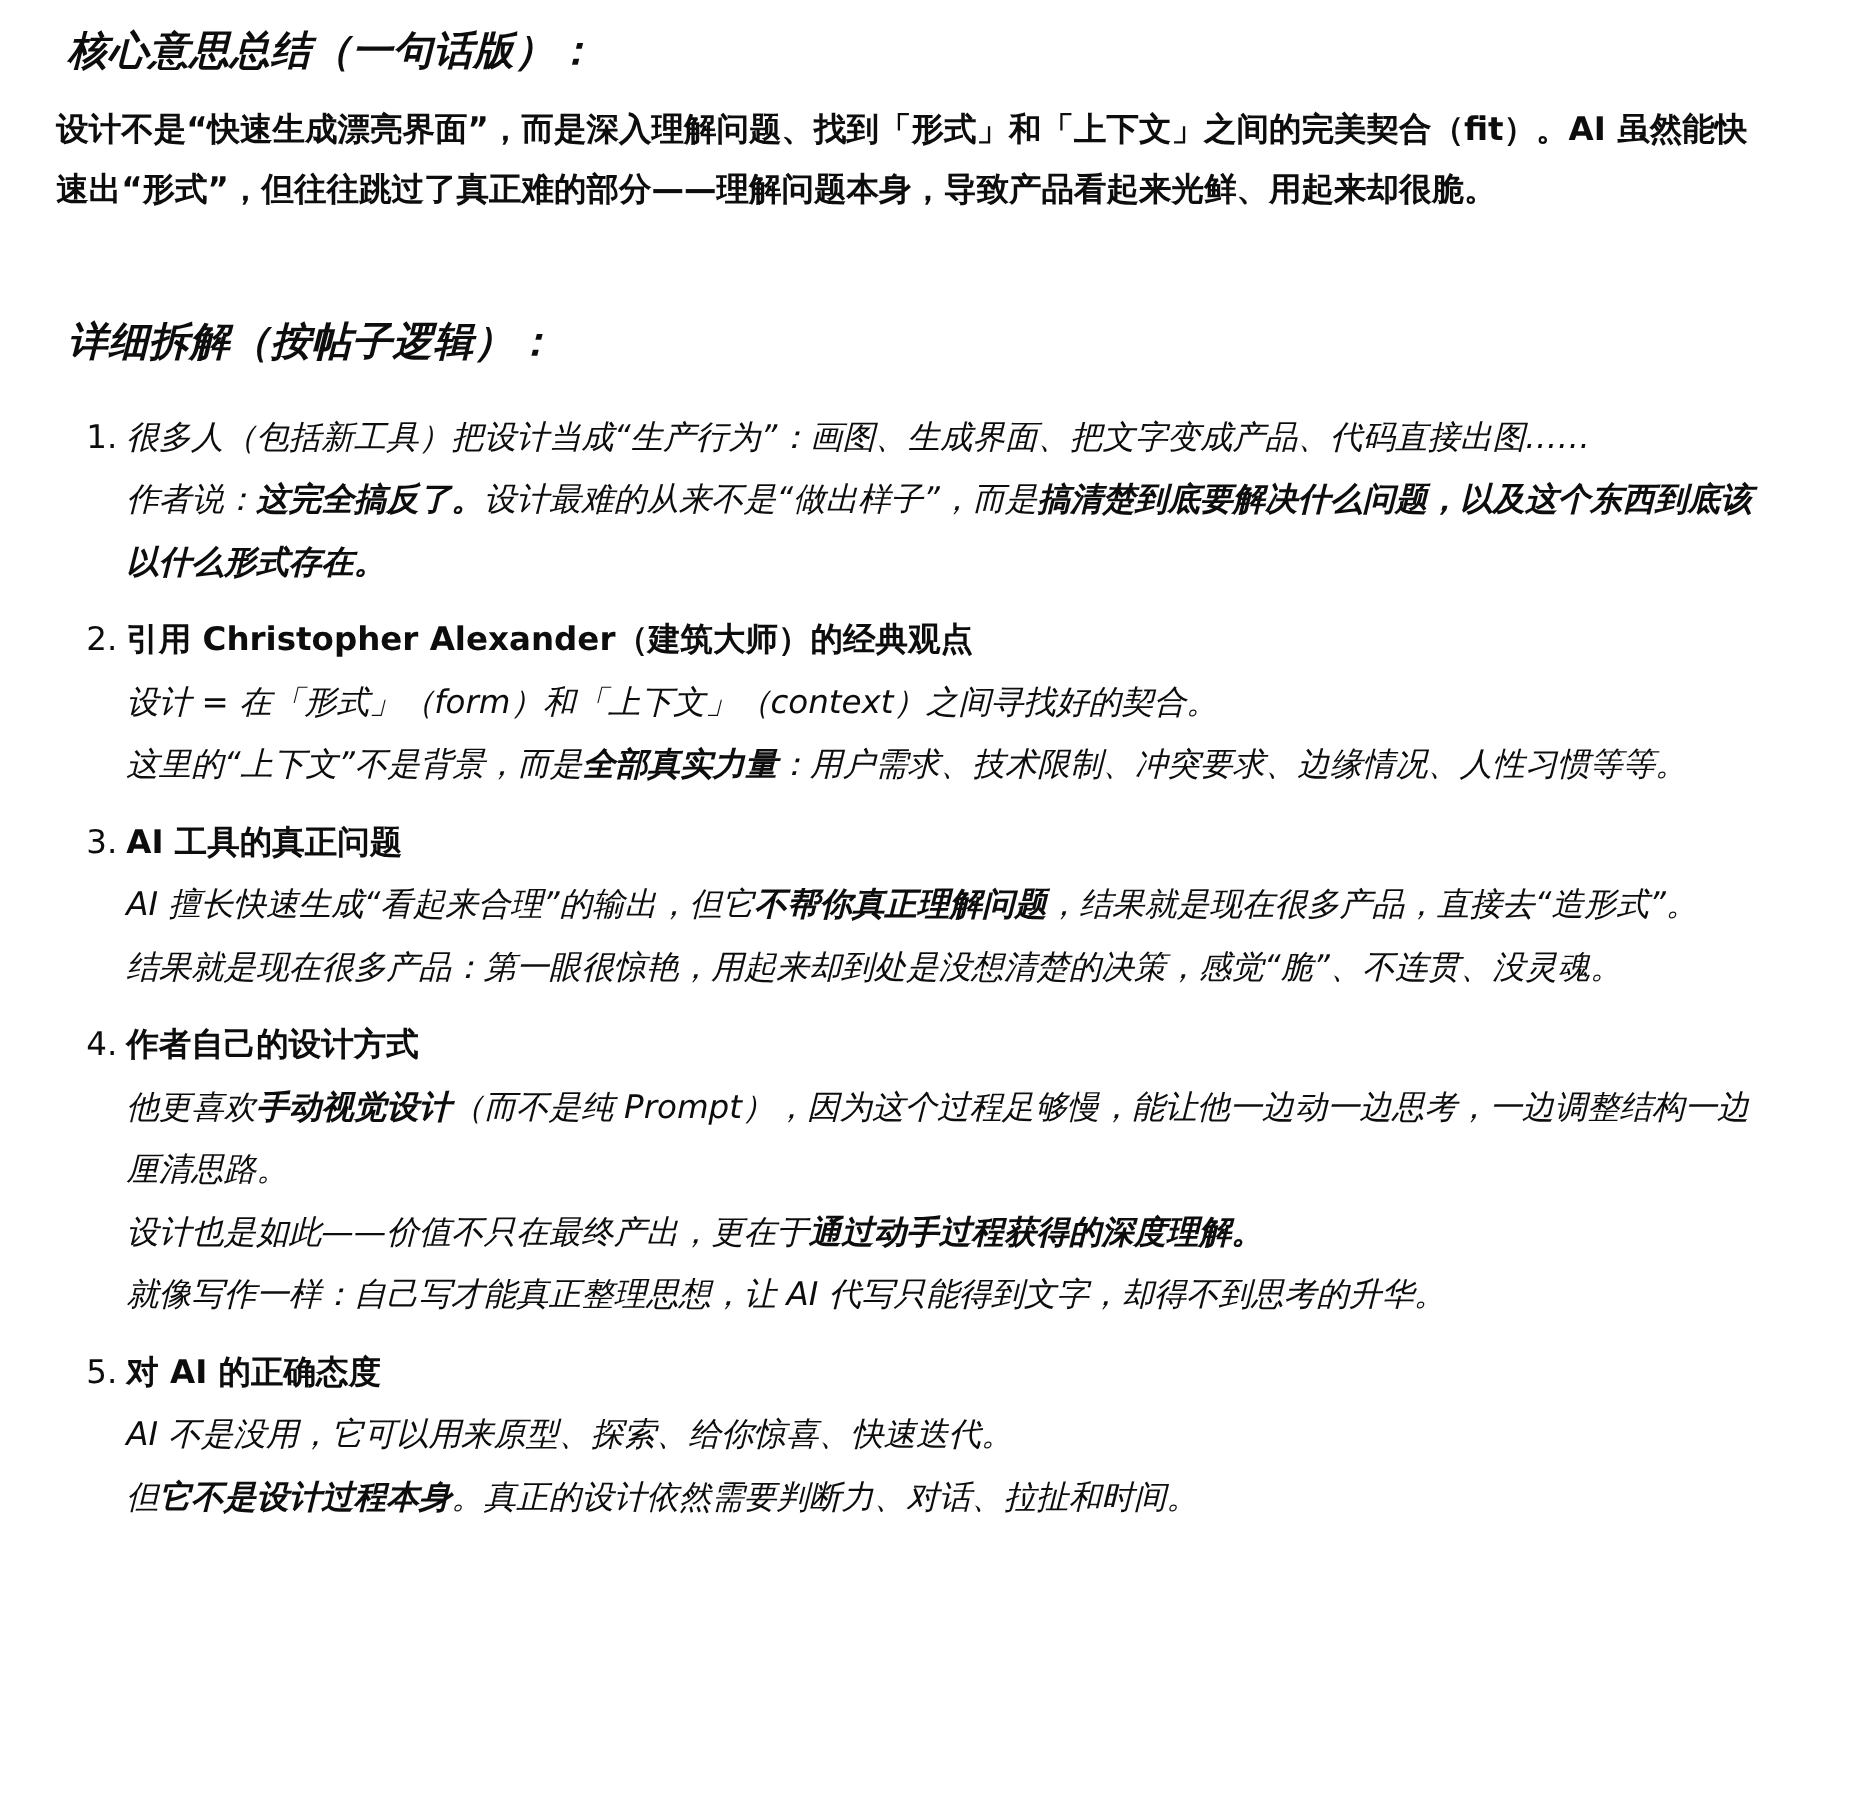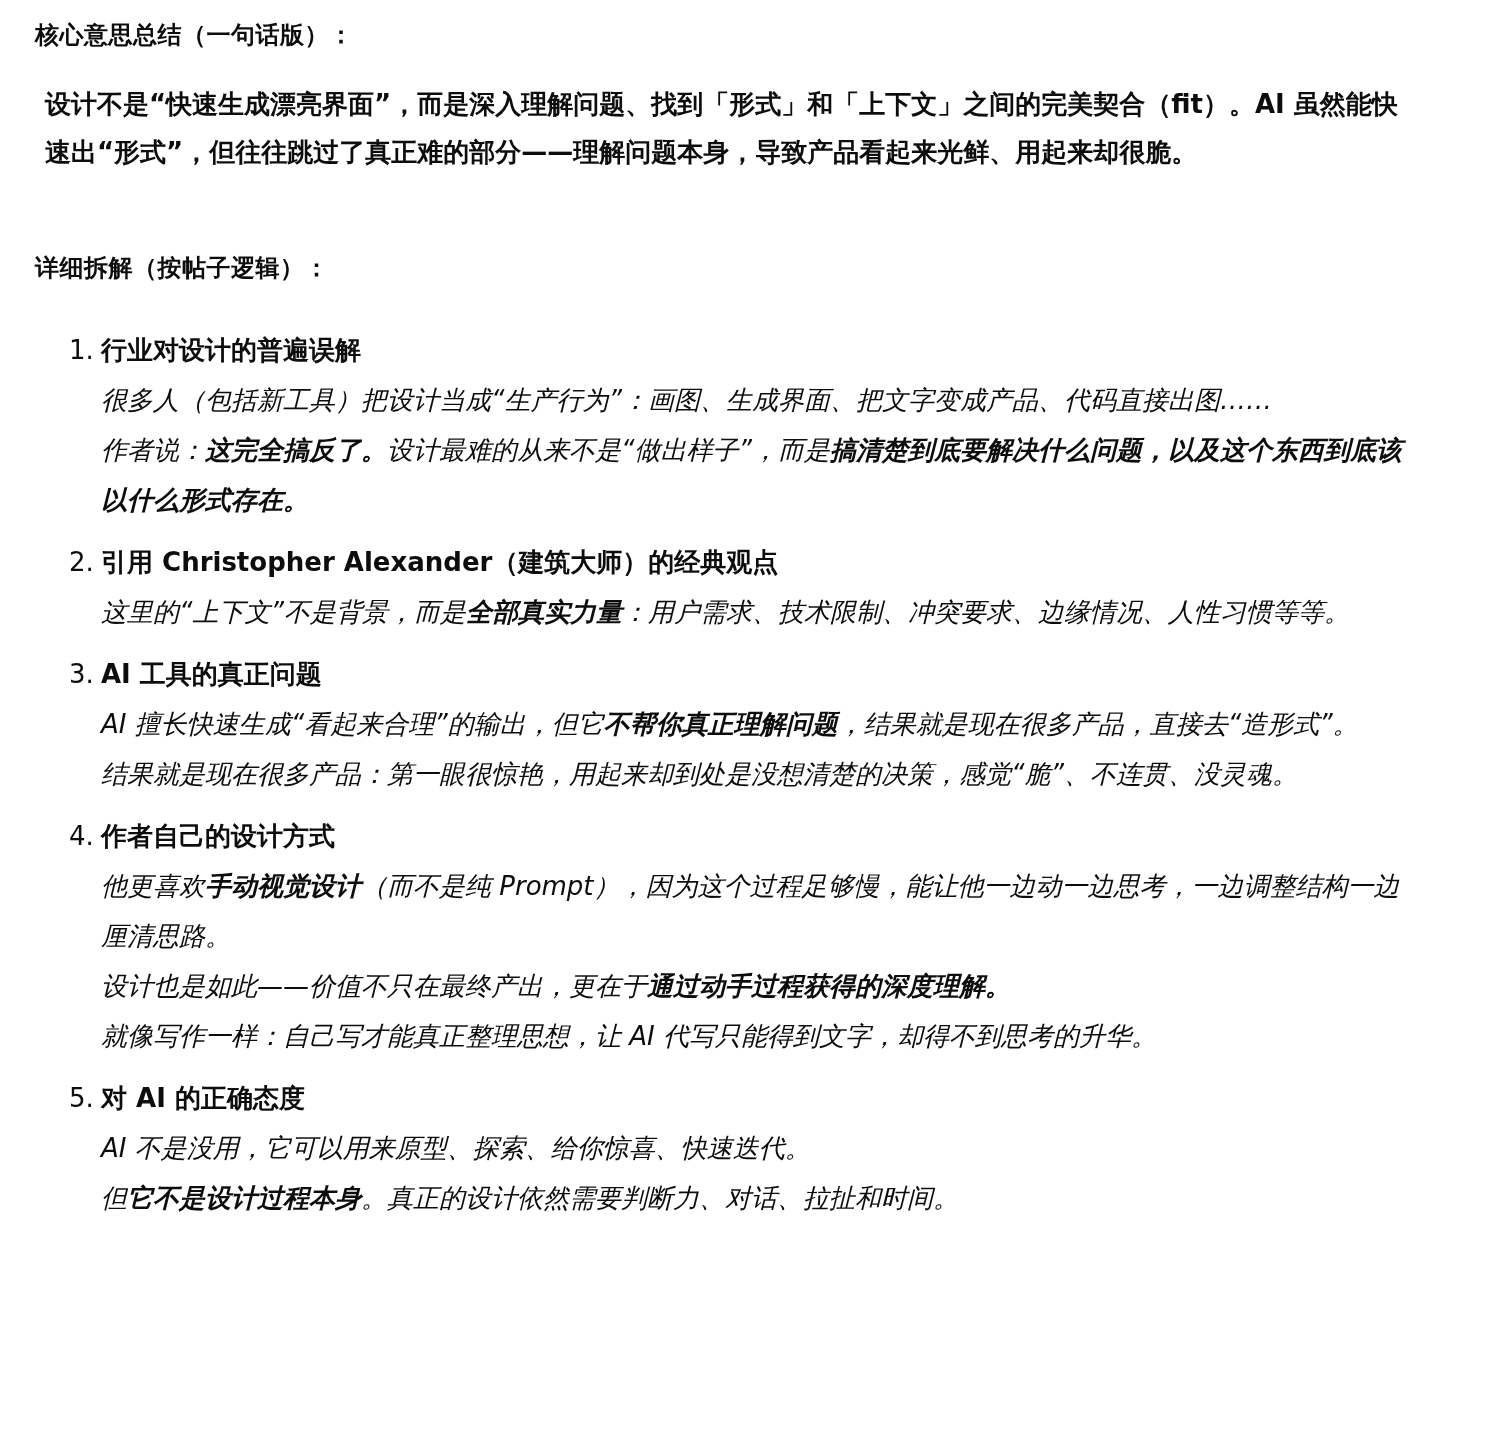--- a/index.html
+++ b/index.html
@@ -14,25 +14,26 @@
       color: #0d0d0d;
       font-family: "DejaVu Sans", "Liberation Sans", sans-serif;
     }
     .page {
       position: relative;
       padding: 0 0 0 45px;
       width: 1380px;
     }
     h3.section-title {
       margin: 0;
-      font-size: 24px;
+      font-size: 32px;
       font-weight: 700;
       letter-spacing: 0.5px;
       position: absolute;
-      left: 35px;
+      left: 54px;
+      font-style: italic;
     }
     #summary-title { top: 19px; }
     #breakdown-title { top: 252px; text-align: center; }
     .summary-para {
       position: absolute;
       left: 45px;
       top: 80px;
       width: 1370px;
       margin: 0;
       font-size: 26px;
@@ -81,27 +82,27 @@
 
 <div class="page">
   <h3 class="section-title" id="summary-title">核心意思总结（一句话版）：</h3>
   <p class="summary-para">设计不是“快速生成漂亮界面”，而是深入理解问题、找到「形式」和「上下文」之间的完美契合（fit）。AI 虽然能快速出“形式”，但往往跳过了真正难的部分——理解问题本身，导致产品看起来光鲜、用起来却很脆。</p>
 
   <h3 class="section-title" id="breakdown-title">详细拆解（按帖子逻辑）：</h3>
 
   <ol class="breakdown" id="breakdown-list">
       <li class="item">
         <span class="item-num">1.</span>
-        <span class="item-title">行业对设计的普遍误解</span>
         <span class="item-line"><span>很多人（包括新工具）把设计当成“生产行为”：画图、生成界面、把文字变成产品、代码直接出图……</span></span>
         <span class="item-line"><span>作者说：</span><span class="b">这完全搞反了。</span><span>设计最难的从来不是“做出样子”，而是</span><span class="b">搞清楚到底要解决什么问题，以及这个东西到底该以什么形式存在。</span></span>
       </li>
       <li class="item">
         <span class="item-num">2.</span>
         <span class="item-title">引用 Christopher Alexander（建筑大师）的经典观点</span>
+        <span class="item-line"><span>设计 = 在「形式」（form）和「上下文」（context）之间寻找好的契合。</span></span>
         <span class="item-line"><span>这里的“上下文”不是背景，而是</span><span class="b">全部真实力量</span><span>：用户需求、技术限制、冲突要求、边缘情况、人性习惯等等。</span></span>
       </li>
       <li class="item">
         <span class="item-num">3.</span>
         <span class="item-title">AI 工具的真正问题</span>
         <span class="item-line"><span>AI 擅长快速生成“看起来合理”的输出，但它</span><span class="b">不帮你真正理解问题</span><span>，结果就是现在很多产品，直接去“造形式”。</span></span>
         <span class="item-line"><span>结果就是现在很多产品：第一眼很惊艳，用起来却到处是没想清楚的决策，感觉“脆”、不连贯、没灵魂。</span></span>
       </li>
       <li class="item">
         <span class="item-num">4.</span>

